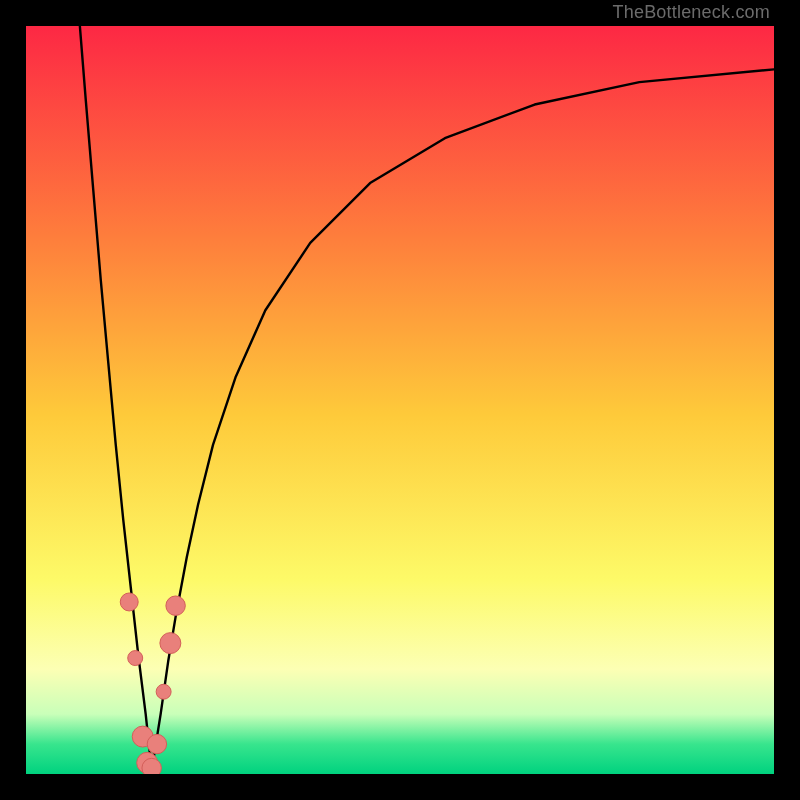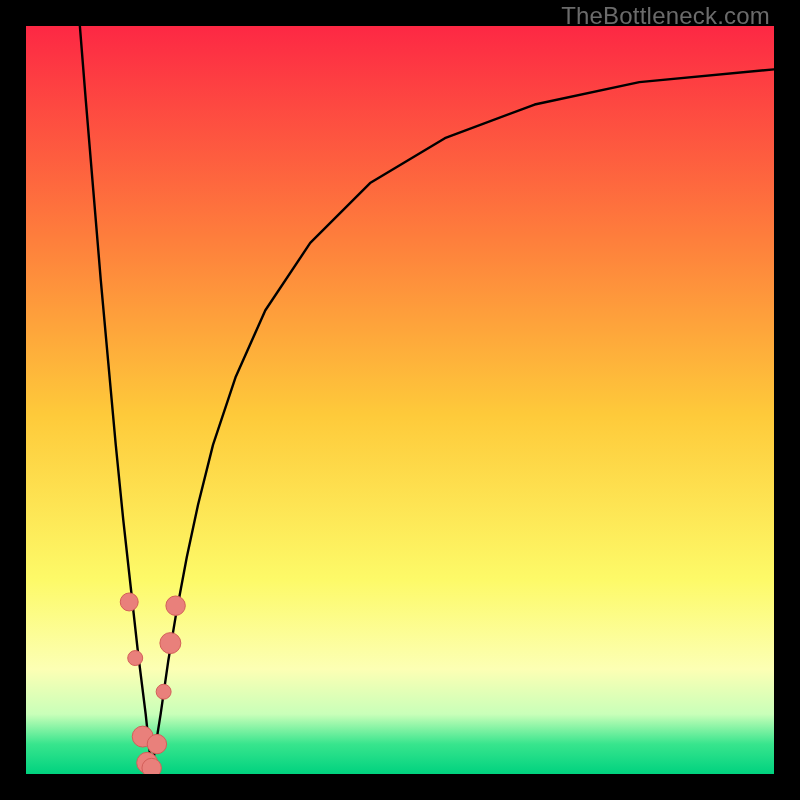--- a/index.html
+++ b/index.html
@@ -23,21 +23,21 @@
     top: 26px;
     width: 748px;
     height: 748px;
     overflow: hidden;
   }
   .watermark {
     position: absolute;
     top: 2px;
     right: 30px;
     color: #6b6b6b;
-    font-size: 24px;
+    font-size: 18px;
     font-weight: 500;
     letter-spacing: 0.2px;
     user-select: none;
   }
   svg { display: block; }
 </style>
 </head>
 <body>
 
 <div class="frame">

